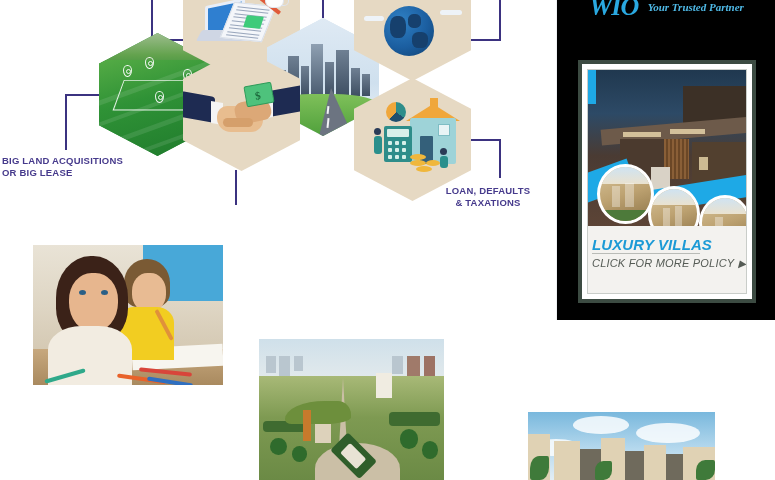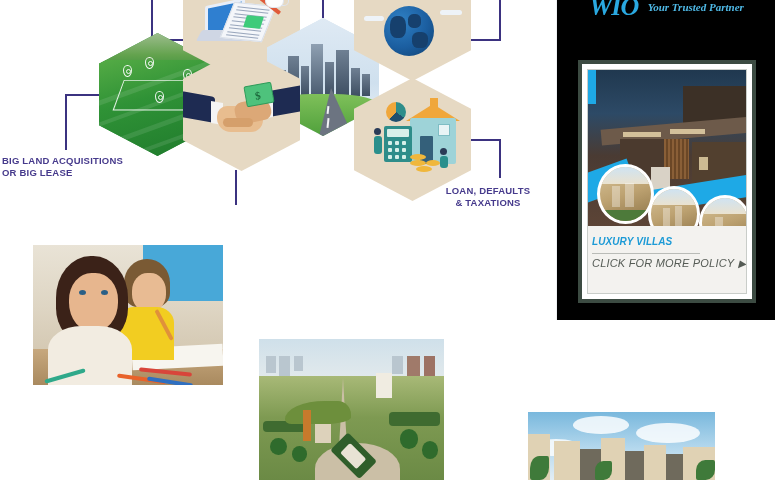--- a/index.html
+++ b/index.html
@@ -301,21 +301,21 @@
     position: absolute; left: 0; right: 0; bottom: 0; height: 20%;
     background: #4d7a3a;
   }
   .ad-caption {
     position: absolute; left: 0; right: 0; bottom: 0; height: 30%;
     background: #f3f2ef;
   }
   .ad-title {
     position: absolute; left: 4px; top: 10px;
     color: #1c9ad6;
-    font-size: 10px; font-weight: bold;
+    font-size: 15px; font-weight: bold;
     letter-spacing: .1px;
     white-space: nowrap;
   }
   .ad-rule {
     position: absolute; left: 4px; top: 27px; width: 108px; height: 1px;
     background: #b9bbb7;
   }
   .ad-sub {
     position: absolute; left: 4px; top: 31px;
     color: #555b55;

